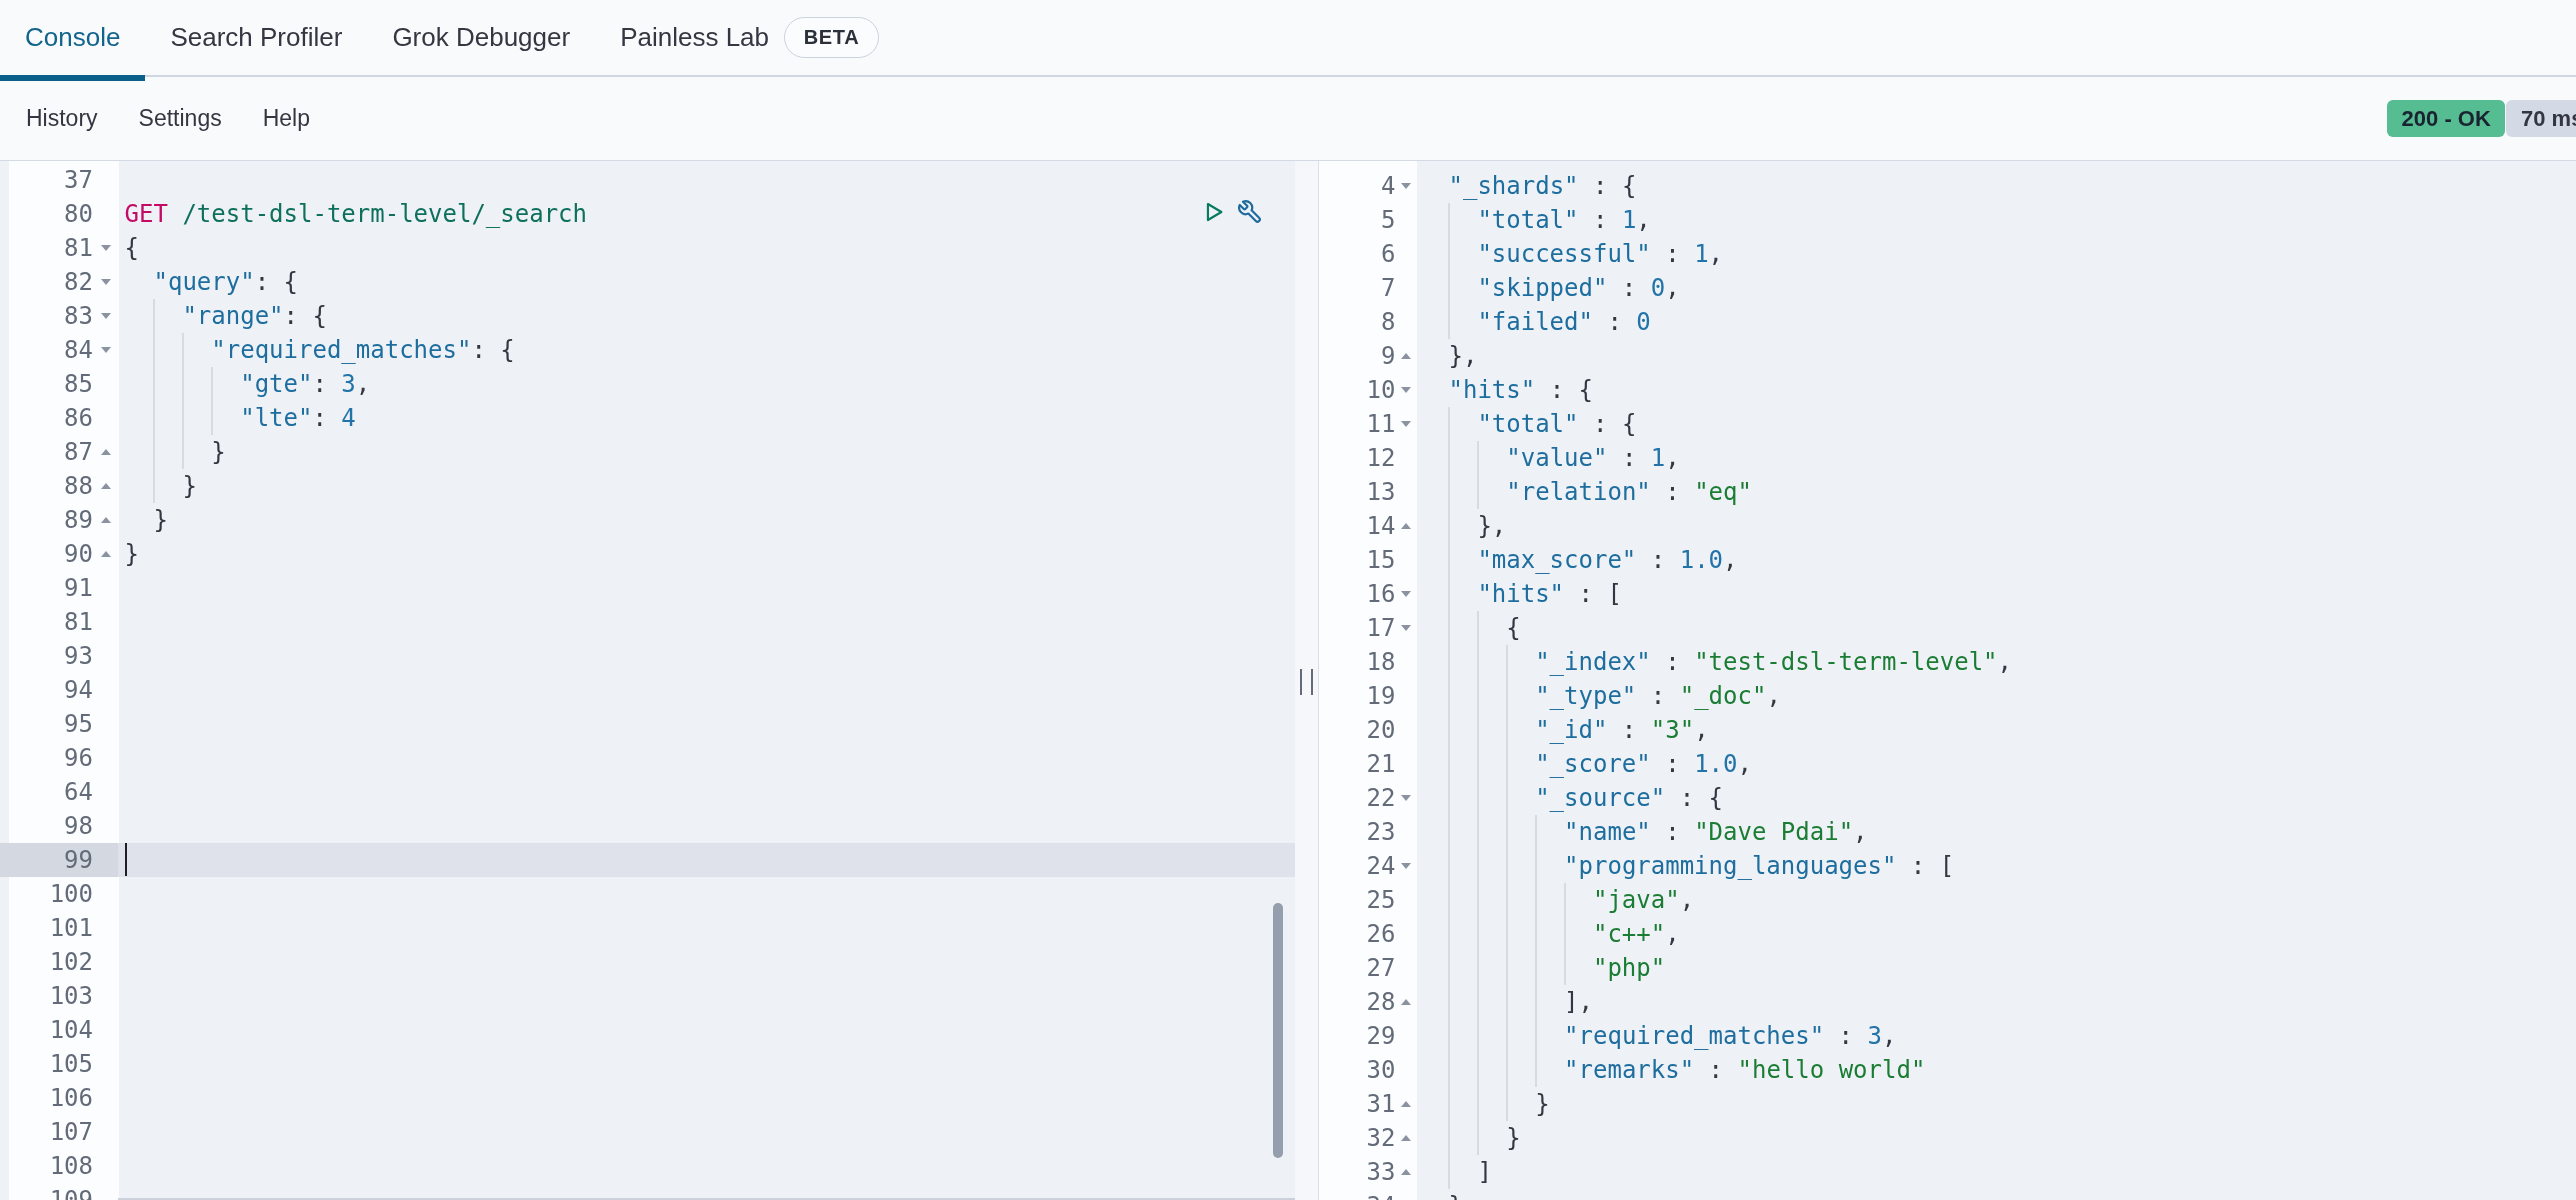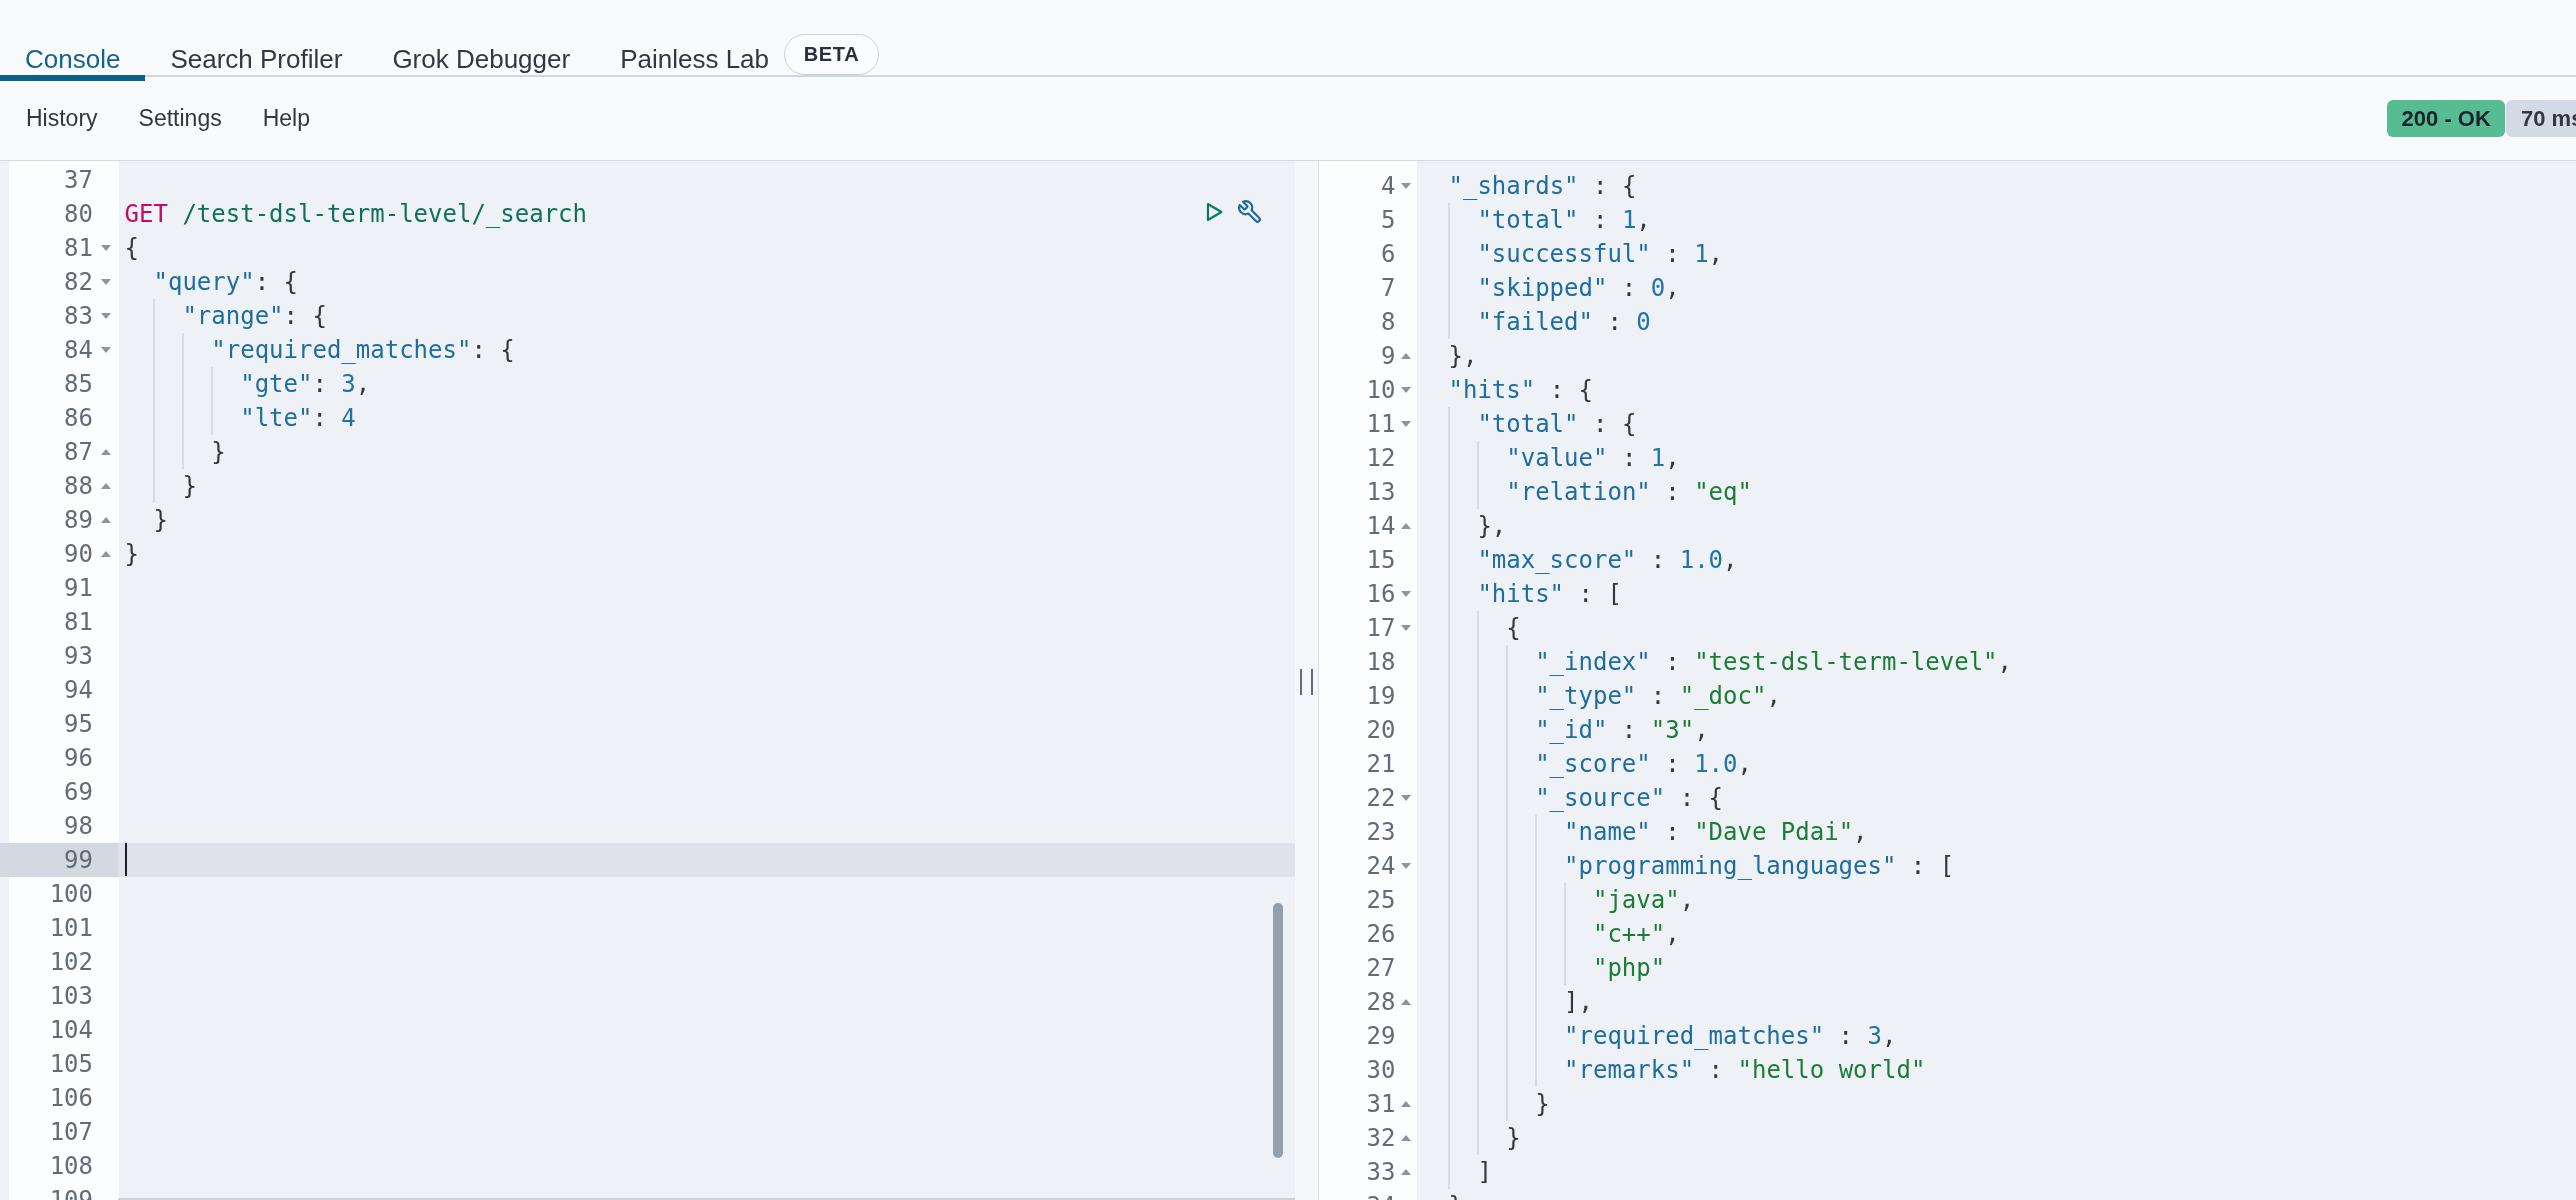--- a/index.html
+++ b/index.html
@@ -3,21 +3,21 @@
 <meta charset="utf-8">
 <style>
   html,body{margin:0;padding:0;}
   body{
     width:2576px;height:1201px;overflow:hidden;background:#f8fafc;
     font-family:"Liberation Sans",sans-serif;color:#343741;
     -webkit-font-smoothing:antialiased;
   }
   
   .tabs{display:flex;align-items:stretch;height:75px;border-bottom:2.2px solid #cfd6e1;background:#f8fafc;}
-  .tab{display:flex;align-items:flex-end;padding:0 25px;font-size:26px;font-weight:500;color:#343741;position:relative;cursor:pointer;}
+  .tab{display:flex;align-items:center;padding:16px 25px;font-size:26px;font-weight:500;color:#343741;position:relative;cursor:pointer;}
   .tab.selected{color:var(--c-tab-selected);}
   .tab.selected::after{content:'';position:absolute;left:0;right:0;bottom:-5.9px;height:5.9px;background:var(--c-tab-underline);}
   .beta{margin-left:14.6px;display:inline-flex;align-items:center;height:39px;padding:0 19px;
         border:1.5px solid #c9d2de;border-radius:22px;background:#fbfcfe;
         font-size:20px;font-weight:700;letter-spacing:0.7px;color:#2b303b;}
   
   .menubar{display:flex;align-items:center;height:83px;border-bottom:1.5px solid #d4dae3;background:#f8fafc;padding-left:26px;}
   .menu-item{font-size:23px;font-weight:500;color:var(--c-menu-text);margin-right:41px;cursor:pointer;}
   .badges{margin-left:auto;display:flex;align-items:center;gap:1px;}
   .badge{display:inline-flex;align-items:center;height:37px;padding:0 14.6px;border-radius:5.9px;
@@ -218,21 +218,21 @@
         </div>
         <div class="line">
           <div class="gut">
             <span>96</span>
             <span class="arr"></span>
           </div>
           <div class="code"></div>
         </div>
         <div class="line">
           <div class="gut">
-            <span>69</span>
+            <span>64</span>
             <span class="arr"></span>
           </div>
           <div class="code"></div>
         </div>
         <div class="line">
           <div class="gut">
             <span>98</span>
             <span class="arr"></span>
           </div>
           <div class="code"></div>

